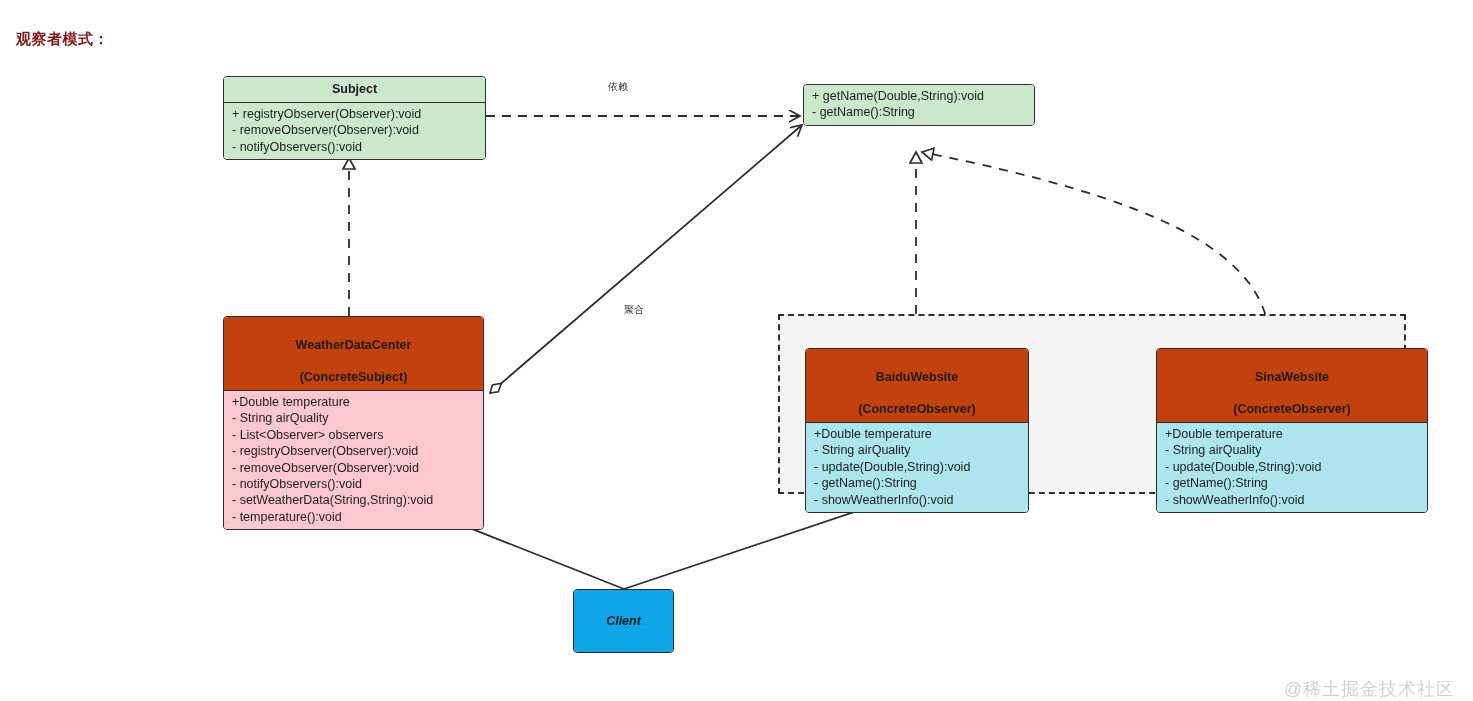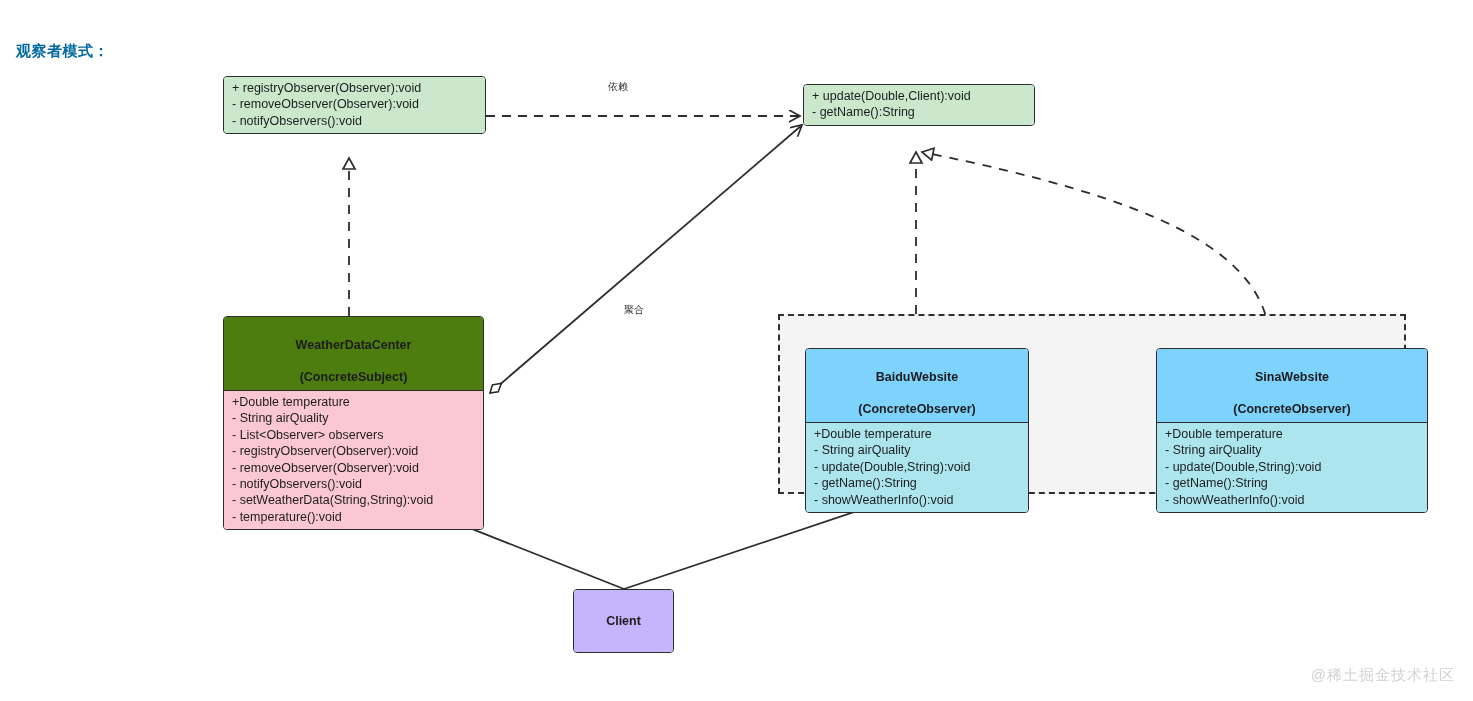--- a/index.html
+++ b/index.html
@@ -24,24 +24,24 @@
     left: 0;
     top: 0;
     width: 1473px;
     height: 701px;
     pointer-events: none;
   }
 
   .page-caption {
     position: absolute;
     left: 16px;
-    top: 42px;
+    top: 30px;
     font-size: 15px;
     font-weight: 600;
-    color: #0369a1;
+    color: #7f1d1d;
     letter-spacing: 0.5px;
     white-space: nowrap;
   }
 
   
   .group-box {
     position: absolute;
     border: 2px dashed #2f2f2f;
     background: #f4f4f4;
     box-sizing: border-box;
@@ -76,49 +76,50 @@
     line-height: 16.4px;
     color: #1d1d1d;
     white-space: nowrap;
   }
 
   
   .c-green .uml-head { background: #cbe8cd; }
   .c-green .uml-body { background: #cbe8cd; }
   .c-green { border-color: #2c2c2c; }
 
-  .c-pink .uml-head { background: #4d7c0f; }
+  .c-pink .uml-head { background: #c2410c; }
   .c-pink .uml-body { background: #fbc8d2; }
 
-  .c-cyan .uml-head { background: #7dd3fc; }
+  .c-cyan .uml-head { background: #c2410c; }
   .c-cyan .uml-body { background: #ace5ee; }
 
   .c-plain .uml-head {
-    background: #c4b5fd;
+    background: #0ea5e9;
     border-bottom: none;
     height: 100%;
     display: flex;
     align-items: center;
     justify-content: center;
+    font-style: italic;
   }
 
   
   .edge-label {
     position: absolute;
     font-size: 10px;
     color: #333333;
     white-space: nowrap;
   }
 
   
   .watermark {
     position: absolute;
     right: 18px;
-    bottom: 16px;
-    font-size: 15px;
+    bottom: 0;
+    font-size: 18px;
     color: #d2d2d2;
     white-space: nowrap;
     letter-spacing: 1px;
   }
 </style>
 </head>
 <body>
 
 <div id="canvas">
 
@@ -172,30 +173,31 @@
       <line x1="624" y1="589" x2="890" y2="500" stroke="#2c2c2c" stroke-width="1.8" marker-end="url(#openArrow)"></line>
     </g>
   </svg>
 
   <div class="edge-label" style="left:608px; top:80px;">依赖</div>
   <div class="edge-label" style="left:608px; top:303px;margin-left:16px;">聚合</div>
 
   <div class="group-box" style="left:778px; top:314px; width:628px; height:180px;"></div>
 
   <div class="uml-class c-green" style="left:223px; top:76px; width:263px;">
+    <div class="uml-head">Subject</div>
     <div class="uml-body">
       <div class="member">+ registryObserver(Observer):void</div>
       <div class="member">- removeObserver(Observer):void</div>
       <div class="member">- notifyObservers():void</div>
     </div>
   </div>
 
   <div class="uml-class c-green" style="left:803px; top:84px; width:232px;">
     <div class="uml-body">
-      <div class="member">+ update(Double,Client):void</div>
+      <div class="member">+ getName(Double,String):void</div>
       <div class="member">- getName():String</div>
     </div>
   </div>
 
   <div class="uml-class c-pink" style="left:223px; top:316px; width:261px;">
     <div class="uml-head">
       <span>WeatherDataCenter</span><br>
       <span>(ConcreteSubject)</span>
     </div>
     <div class="uml-body">

